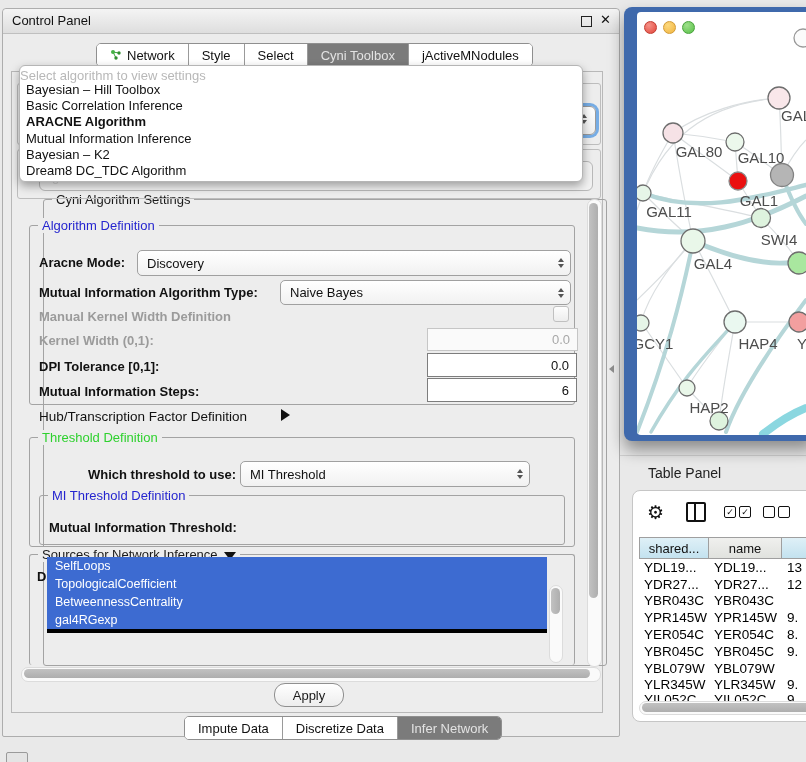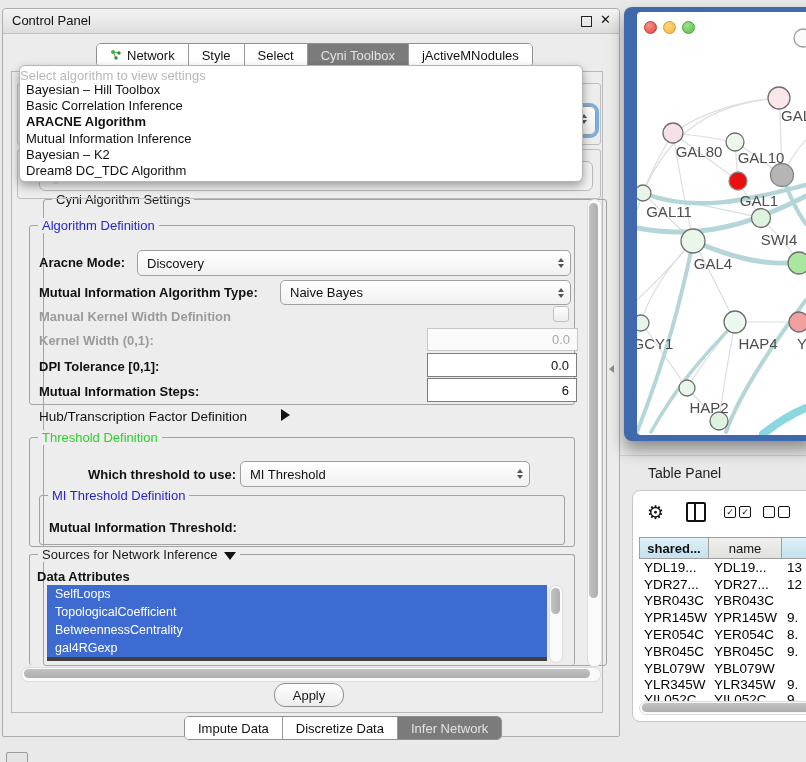--- a/index.html
+++ b/index.html
@@ -59,21 +59,21 @@
   .popup-item{font-size:13px;color:#111;padding:0 6px;height:16.2px;line-height:16.2px;white-space:nowrap;}
   .popup-item.bold{font-weight:bold;}
 
   .ghost-combo{left:36px;top:152px;width:540px;height:28px;border:1px solid #b9b9b9;border-radius:6px;
                background:#f2f2f2;z-index:5;font-size:13px;color:#d4d4d4;display:flex;align-items:center;padding-left:12px;}
   .ghost-gbox{border:1px solid #bdbdbd;border-radius:3px;z-index:4;}
   .focus-combo{left:571px;top:97px;width:20px;height:27px;border:1px solid #9a9a9a;border-radius:0 6px 6px 0;
                background:linear-gradient(#fff,#eee);box-shadow:0 0 0 3px rgba(98,161,227,0.85);z-index:6;}
 
   
-  .attr-list{left:44px;top:576px;width:500px;height:76px;background:#404040;overflow:hidden;}
+  .attr-list{left:44px;top:548px;width:500px;height:76px;background:#000000;overflow:hidden;}
   .attr-item{height:18px;line-height:18px;background:#3d6bd1;color:#fff;font-size:12.5px;padding-left:8px;}
 
   
   .vscroll{background:#fafafa;border:1px solid #dcdcdc;border-radius:7px;}
   .vthumb{position:absolute;left:1px;width:9px;background:linear-gradient(90deg,#c2c2c2,#aeaeae);border-radius:5px;}
   .hscroll{background:#fafafa;border:1px solid #dcdcdc;border-radius:7px;}
   .hthumb{position:absolute;top:1px;height:9px;background:linear-gradient(#c2c2c2,#aeaeae);border-radius:5px;}
 
   .apply-btn{left:271px;top:674px;width:68px;height:22px;border:1px solid #8f8f8f;border-radius:11px;
              background:linear-gradient(#ffffff,#ededed);font-size:13px;display:flex;align-items:center;justify-content:center;}
@@ -108,21 +108,21 @@
   .col-icon{width:16px;height:16px;border:2px solid #111;border-radius:2px;margin-left:22px;position:relative;}
   .col-icon:before{content:"";position:absolute;left:6px;top:0;bottom:0;width:2px;background:#111;}
   .cb{width:10px;height:10px;border:1.5px solid #111;border-radius:2px;display:inline-block;
       font-size:9px;line-height:10px;text-align:center;font-weight:bold;color:#111;}
 
   .tp-table{position:absolute;left:6px;top:46px;width:200px;}
   .tp-header{display:flex;height:22px;}
   .tp-th{box-sizing:border-box;border:1px solid #9f9f9f;border-left:none;font-size:13px;color:#111;
          display:flex;align-items:center;justify-content:center;}
   .tp-th:first-child{border-left:1px solid #9f9f9f;}
-  .th-blue{background:linear-gradient(#dff0f7,#c3e2ef);font-weight:bold;}
+  .th-blue{background:linear-gradient(#dff0f7,#c3e2ef);}
   .th-gray{background:linear-gradient(#f0f0ee,#e0e2de);}
   .tp-row{display:flex;height:16.8px;font-size:13.5px;color:#000;}
   .tp-td{box-sizing:border-box;padding-left:5px;white-space:nowrap;overflow:hidden;display:flex;align-items:center;}
 
   svg text{font-family:"Liberation Sans","DejaVu Sans",sans-serif;}
 </style>
 </head>
 <body>
 
 <div id="screen">

